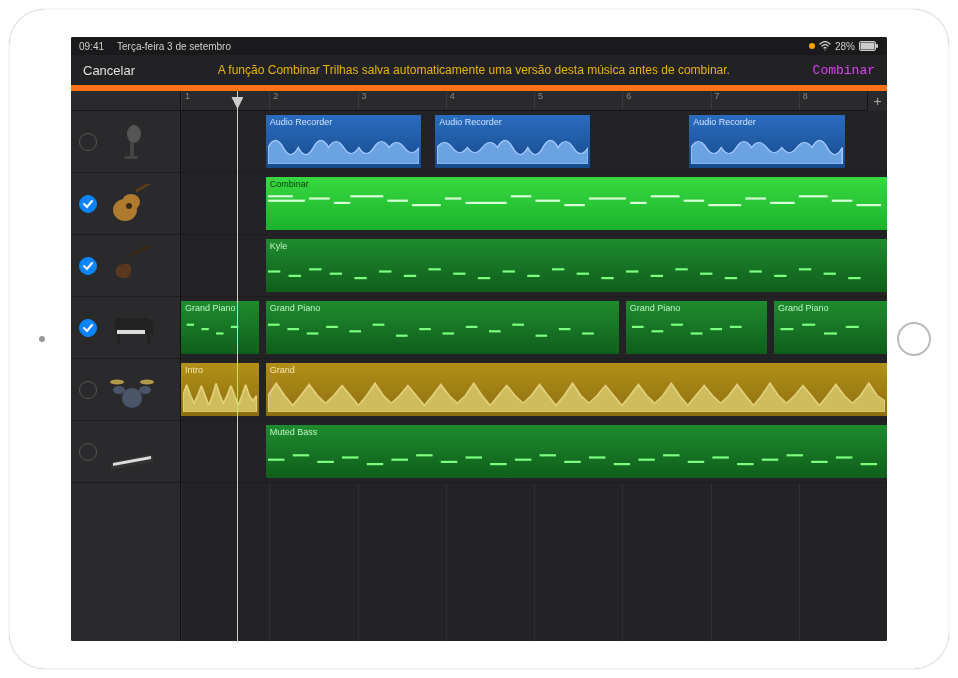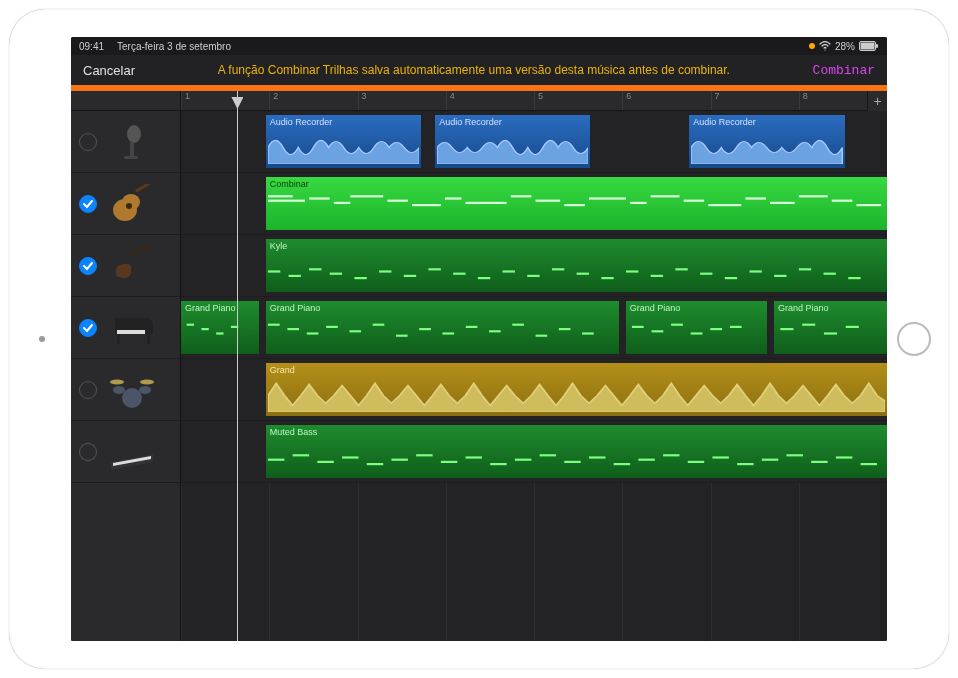--- a/index.html
+++ b/index.html
@@ -486,20 +486,26 @@
                     <rect x="2" y="10" width="6" height="2"></rect>
                     <rect x="12" y="6" width="6" height="2"></rect>
                     <rect x="22" y="14" width="6" height="2"></rect>
                     <rect x="32" y="8" width="6" height="2"></rect>
                   </g>
                 </svg></div>
           </div>
         </div>
 
         <div class="track-lane">
+          <div class="region olive" style="left:0%; width:11%">
+            <span class="label">Intro</span>
+            <div class="wave"><svg viewBox="0 0 40 30" preserveAspectRatio="none">
+                  <path d="M0 15 L2 5 L4 15 L6 22 L8 15 L10 6 L12 15 L14 24 L16 15 L18 4 L20 15 L22 22 L24 15 L26 6 L28 15 L30 24 L32 15 L34 5 L36 15 L38 20 L40 15 L40 30 L0 30 Z"></path>
+                </svg></div>
+          </div>
           <div class="region olive" style="left:12%; width:88%">
             <span class="label">Grand</span>
             <div class="wave"><svg viewBox="0 0 300 30" preserveAspectRatio="none">
                   <path d="M0 15 L4 4 L8 15 L12 24 L16 15 L20 5 L24 15 L28 22 L32 15 L36 6 L40 15 L44 24 L48 15 L52 4 L56 15 L60 22 L64 15 L68 6 L72 15 L76 24 L80 15 L84 5 L88 15 L92 22 L96 15 L100 4 L104 15 L108 24 L112 15 L116 6 L120 15 L124 22 L128 15 L132 5 L136 15 L140 24 L144 15 L148 4 L152 15 L156 22 L160 15 L164 6 L168 15 L172 24 L176 15 L180 5 L184 15 L188 22 L192 15 L196 4 L200 15 L204 24 L208 15 L212 6 L216 15 L220 22 L224 15 L228 5 L232 15 L236 24 L240 15 L244 4 L248 15 L252 22 L256 15 L260 6 L264 15 L268 24 L272 15 L276 5 L280 15 L284 22 L288 15 L292 4 L296 15 L300 20 L300 30 L0 30 Z"></path>
                 </svg></div>
           </div>
         </div>
 
         <div class="track-lane">
           <div class="region green" style="left:12%; width:88%">

